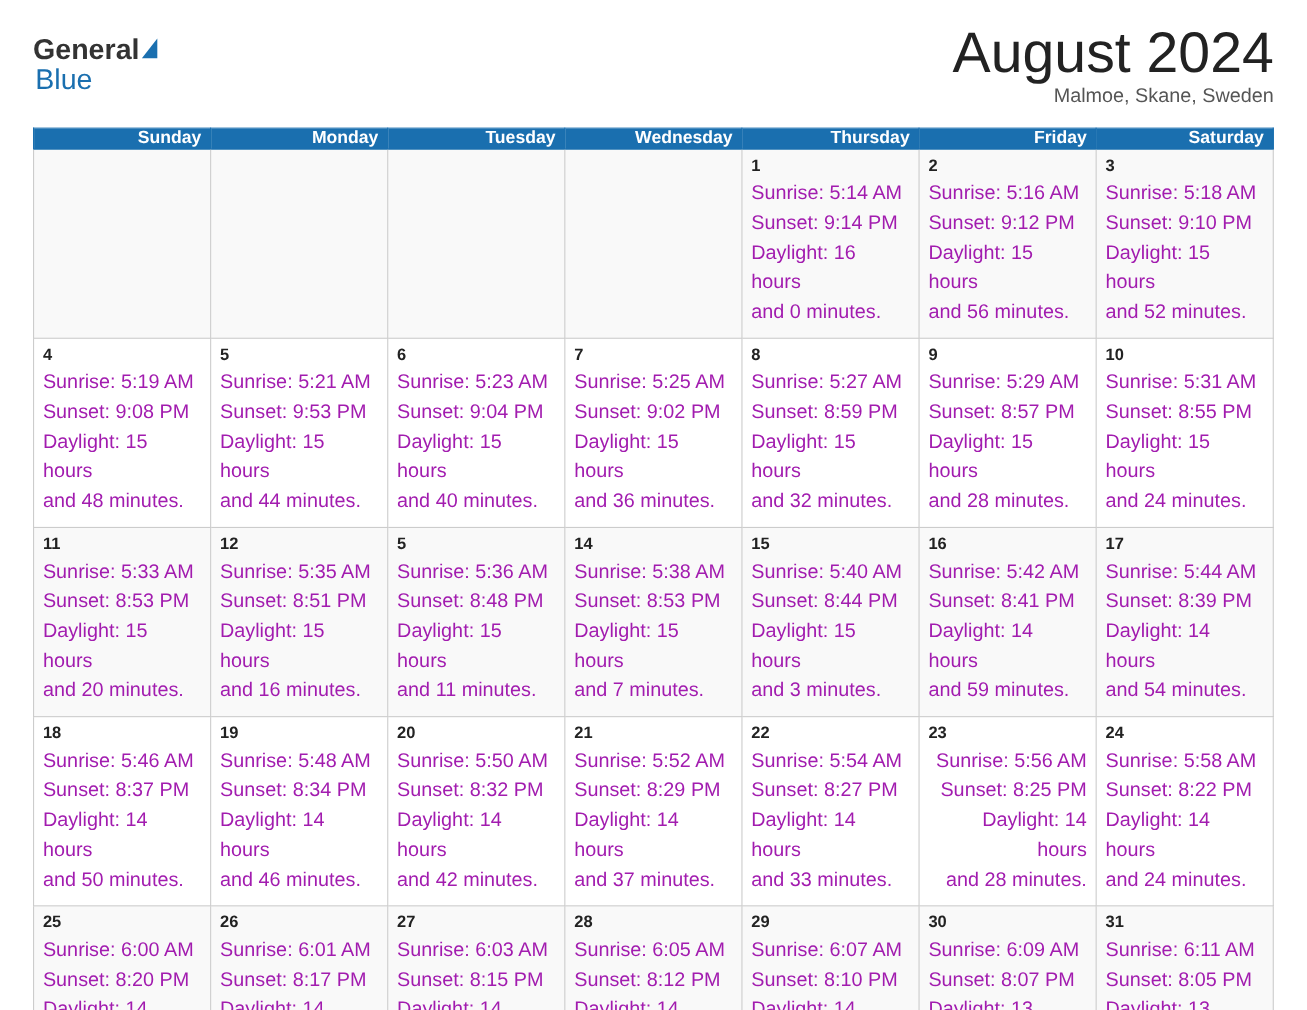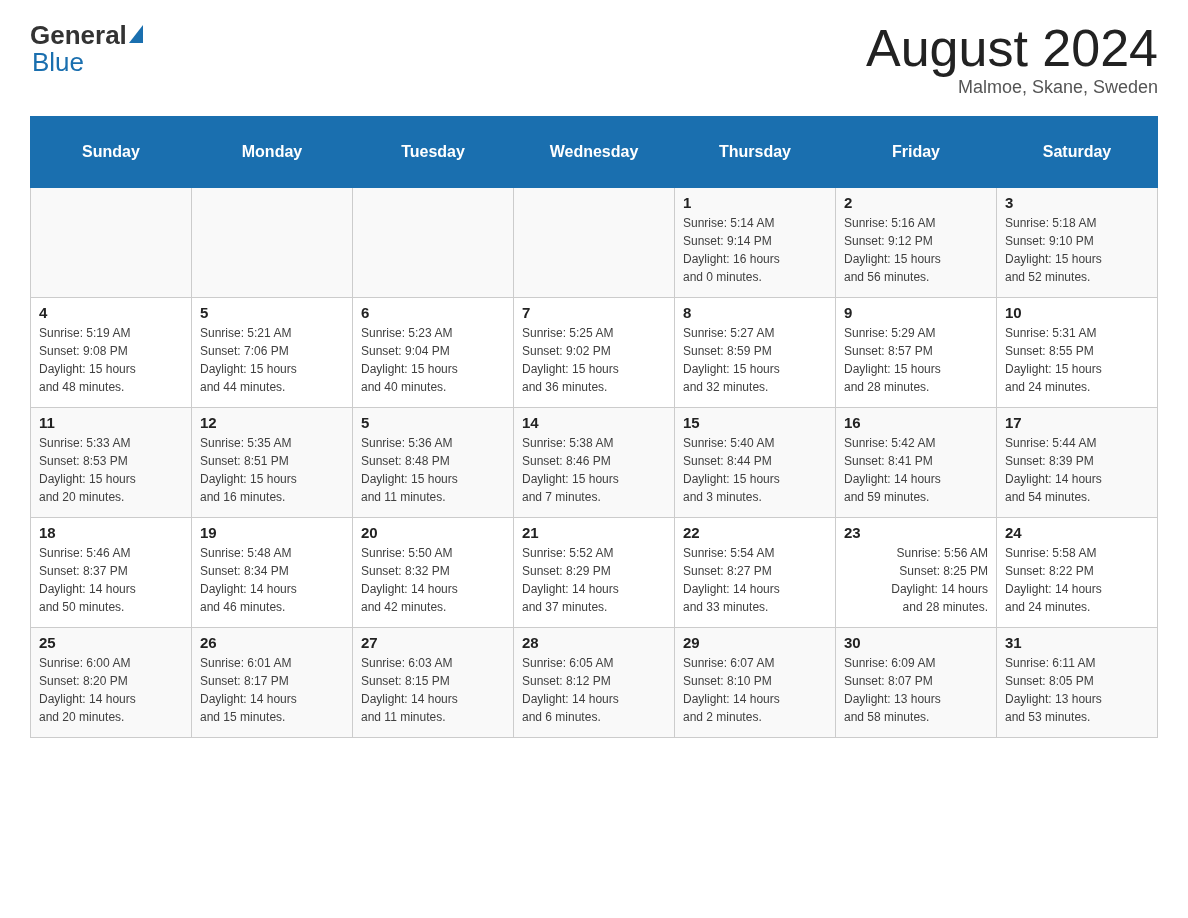--- a/index.html
+++ b/index.html
@@ -7,21 +7,21 @@
       font-family: Arial, sans-serif;
       background: #fff;
       color: #333;
       width: 1188px;
       min-height: 918px;
       padding: 20px 30px;
     }
     .header {
       display: flex;
       justify-content: space-between;
-      align-items: flex-start;
+      align-items: center;
       margin-bottom: 18px;
     }
     .logo {
       display: flex;
       flex-direction: column;
       align-items: flex-start;
     }
     .logo-text {
       font-size: 26px;
       font-weight: bold;
@@ -65,42 +65,42 @@
     table {
       width: 100%;
       border-collapse: collapse;
       table-layout: fixed;
     }
     thead tr th {
       background-color: #1a6faf;
       color: #fff;
       font-size: 16px;
       font-weight: bold;
-      padding: 26px 8px;
-      text-align: center;
+      padding: 0 8px;
+      text-align: right;
       border: 1px solid #1a6faf;
     }
     tbody tr td {
       vertical-align: top;
       padding: 6px 8px 10px 8px;
       border: 1px solid #ccc;
       font-size: 13px;
       color: #333;
       min-height: 90px;
       height: 110px;
     }
     .day-number {
       font-size: 15px;
       font-weight: bold;
       color: #222;
       margin-bottom: 3px;
     }
     .day-info {
-      font-size: 12px;
-      color: #404040;
+      font-size: 18px;
+      color: #a21caf;
       line-height: 1.5;
     }
     .empty-cell {
       background: #fff;
     }
     tbody tr:nth-child(odd) td {
       background-color: #f9f9f9;
     }
     tbody tr:nth-child(even) td {
       background-color: #fff;
@@ -171,21 +171,21 @@
         <td>
           <div class="day-number">4</div>
           <div class="day-info" style="white-space: pre-line;">Sunrise: 5:19 AM
 Sunset: 9:08 PM
 Daylight: 15 hours
 and 48 minutes.</div>
         </td>
         <td>
           <div class="day-number">5</div>
           <div class="day-info" style="white-space: pre-line;">Sunrise: 5:21 AM
-Sunset: 7:06 PM
+Sunset: 9:53 PM
 Daylight: 15 hours
 and 44 minutes.</div>
         </td>
         <td>
           <div class="day-number">6</div>
           <div class="day-info" style="white-space: pre-line;">Sunrise: 5:23 AM
 Sunset: 9:04 PM
 Daylight: 15 hours
 and 40 minutes.</div>
         </td>
@@ -236,21 +236,21 @@
         <td>
           <div class="day-number">5</div>
           <div class="day-info" style="white-space: pre-line;">Sunrise: 5:36 AM
 Sunset: 8:48 PM
 Daylight: 15 hours
 and 11 minutes.</div>
         </td>
         <td>
           <div class="day-number">14</div>
           <div class="day-info" style="white-space: pre-line;">Sunrise: 5:38 AM
-Sunset: 8:46 PM
+Sunset: 8:53 PM
 Daylight: 15 hours
 and 7 minutes.</div>
         </td>
         <td>
           <div class="day-number">15</div>
           <div class="day-info" style="white-space: pre-line;">Sunrise: 5:40 AM
 Sunset: 8:44 PM
 Daylight: 15 hours
 and 3 minutes.</div>
         </td>

